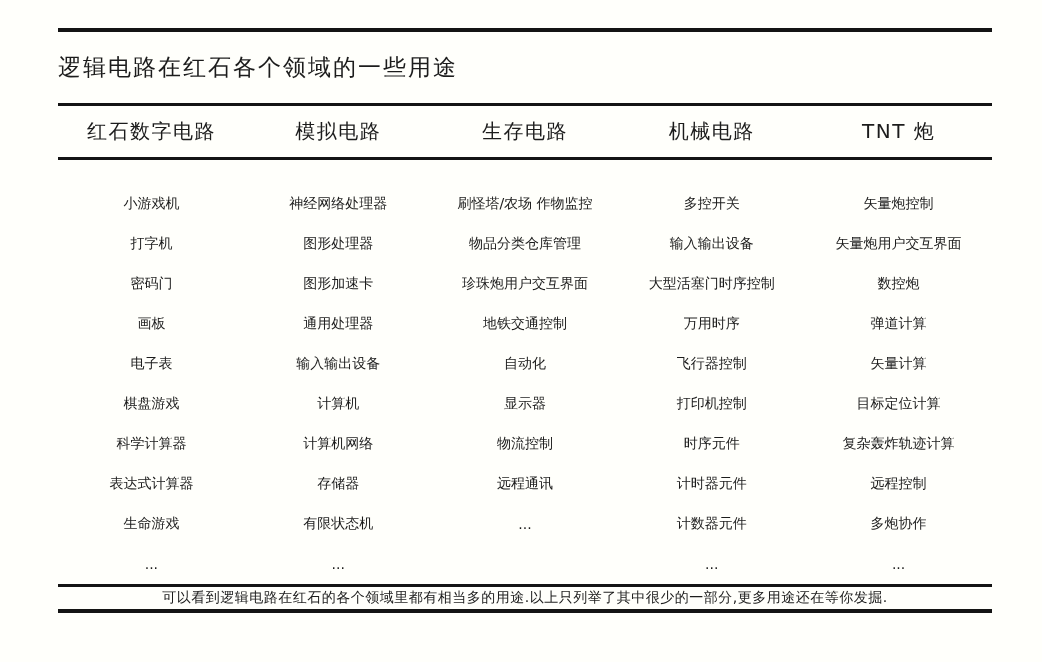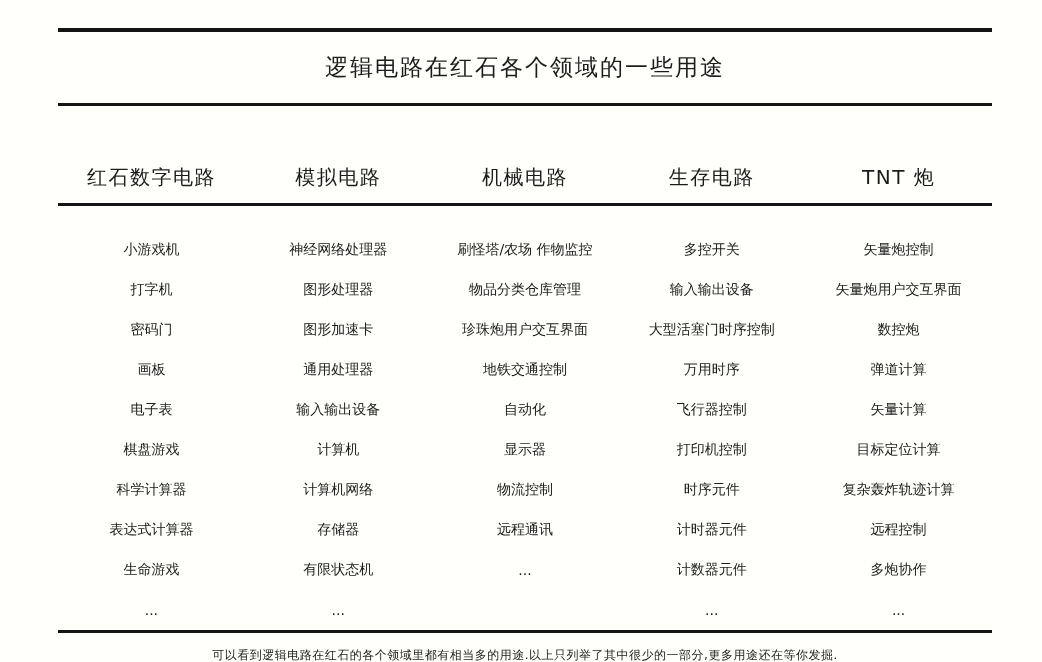--- a/index.html
+++ b/index.html
@@ -26,60 +26,59 @@
     height: 3px;
     background: #141414;
   }
   .rule.thick {
     height: 4px;
   }
   .title-row {
     height: 71px;
     display: flex;
     align-items: center;
-    justify-content: center;
+    justify-content: flex-start;
     font-size: 23px;
     letter-spacing: 2px;
     white-space: nowrap;
   }
   .header-row {
     height: 51px;
     display: grid;
     grid-template-columns: repeat(5, 1fr);
     align-items: center;
     text-align: center;
     font-size: 20px;
     letter-spacing: 1.5px;
     white-space: nowrap;
-    margin-top: 46px;
   }
   .body-grid {
     display: grid;
     grid-template-columns: repeat(5, 1fr);
   }
   .body-col {
     display: flex;
     flex-direction: column;
     margin-top: 24px;
   }
   .cell {
     height: 40px;
     display: flex;
     align-items: center;
     justify-content: center;
     font-size: 14px;
     white-space: nowrap;
     text-align: center;
   }
   .footer-row {
-    height: 44px;
+    height: 22px;
     display: flex;
     align-items: center;
     justify-content: center;
-    font-size: 12px;
+    font-size: 14px;
     letter-spacing: 0.5px;
     white-space: nowrap;
   }
 </style>
 </head>
 <body>
 
 <div class="sheet">
   <div class="table-wrap">
 
@@ -87,22 +86,22 @@
 
     <div class="title-row">
       <span>逻辑电路在红石各个领域的一些用途</span>
     </div>
 
     <div class="rule"></div>
 
     <div class="header-row">
       <div class="hcell">红石数字电路</div>
       <div class="hcell">模拟电路</div>
+      <div class="hcell">生存电路</div>
       <div class="hcell">机械电路</div>
-      <div class="hcell">生存电路</div>
       <div class="hcell">TNT 炮</div>
     </div>
 
     <div class="rule"></div>
 
     <div class="body-grid">
 
       <div class="body-col">
         <div class="cell">小游戏机</div>
         <div class="cell">打字机</div>

